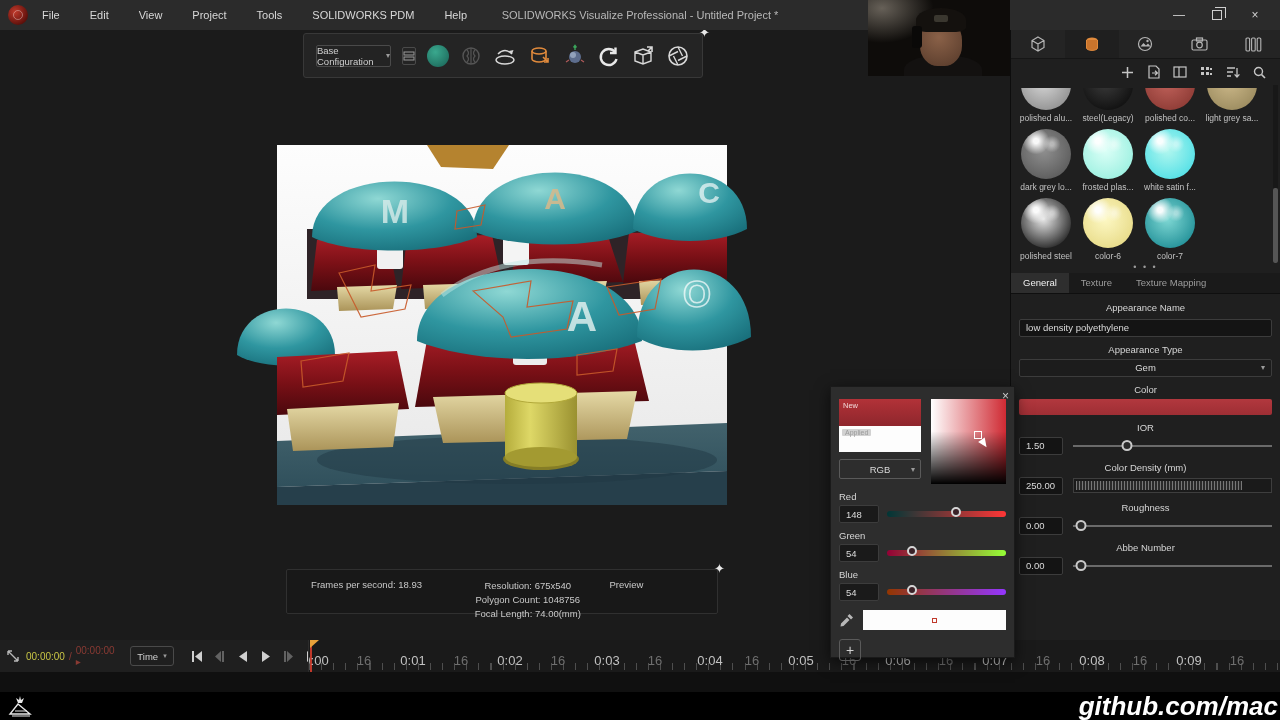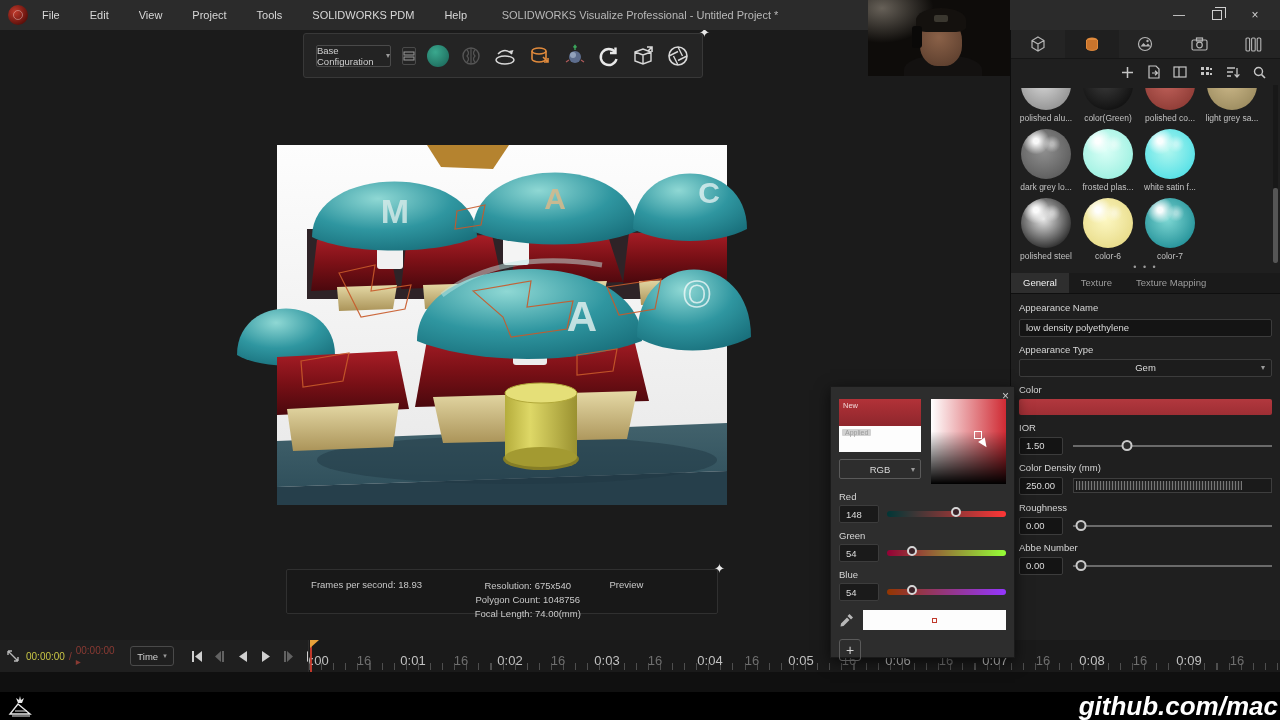--- a/index.html
+++ b/index.html
@@ -89,21 +89,21 @@
   .lib-label { font-size:8.5px; color:#c2c2c2; margin-top:3px; white-space:nowrap; overflow:hidden; max-width:60px; }
   .lib-scroll { position:absolute; right:2px; top:0; width:5px; height:178px; background:#181818; }
   .lib-thumb { position:absolute; right:0; width:5px; top:58%; height:42%; background:#555; border-radius:2px; }
 
   .dots { height:10px; text-align:center; color:#9a9a9a; font-size:9px; letter-spacing:2px; line-height:8px; }
 
   .props-tabs { height:21px; display:flex; background:#1a1a1a; border-bottom:1px solid #0f0f0f; font-size:9.5px; }
   .props-tab { padding:4px 12px 0; color:#9d9d9d; }
   .props-tab.active { background:#2e2e2e; color:#f0f0f0; }
   .props { padding:8px 8px 0; }
-  .flabel { font-size:9.5px; color:#d6d6d6; margin:7px 0 4px; }
+  .flabel { font-size:9.5px; color:#d6d6d6; margin:7px 0 4px;text-align:center; }
   .flabel:first-child { margin-top:0; }
   .tinput { width:100%; height:18px; background:#141414; border:1px solid #3c3c3c; border-radius:2px;
     color:#dcdcdc; font-size:9.5px; padding:0 6px; font-family:inherit; }
   .dd { width:100%; height:18px; background:#1c1c1c; border:1px solid #3c3c3c; border-radius:2px;
     display:flex; align-items:center; justify-content:center; position:relative; font-size:9.5px; color:#dcdcdc; }
   .dd .caret { position:absolute; right:6px; font-size:8px; color:#9a9a9a; }
   .color-bar { height:16px; border-radius:2px; }
   .frow { display:flex; align-items:center; gap:10px; }
   .frow .tinput { width:44px; flex:0 0 auto; }
   .hslider { position:relative; flex:1; height:18px; }
@@ -468,21 +468,21 @@
           <div class="lib-cell">
             <div class="sphere-clip">
               <div class="sphere" style="--c1: #d8d8d8; --c2: #8f8f8f;"></div>
             </div>
             <div class="lib-label">polished alu...</div>
           </div>
           <div class="lib-cell">
             <div class="sphere-clip">
               <div class="sphere" style="--c1: #3c3c3c; --c2: #0e0e0e;"></div>
             </div>
-            <div class="lib-label">color(Green)</div>
+            <div class="lib-label">steel(Legacy)</div>
           </div>
           <div class="lib-cell">
             <div class="sphere-clip">
               <div class="sphere" style="--c1: #c2635c; --c2: #8c3a34;"></div>
             </div>
             <div class="lib-label">polished co...</div>
           </div>
           <div class="lib-cell">
             <div class="sphere-clip">
               <div class="sphere" style="--c1: #cdb98a; --c2: #9a8a5e;"></div>

